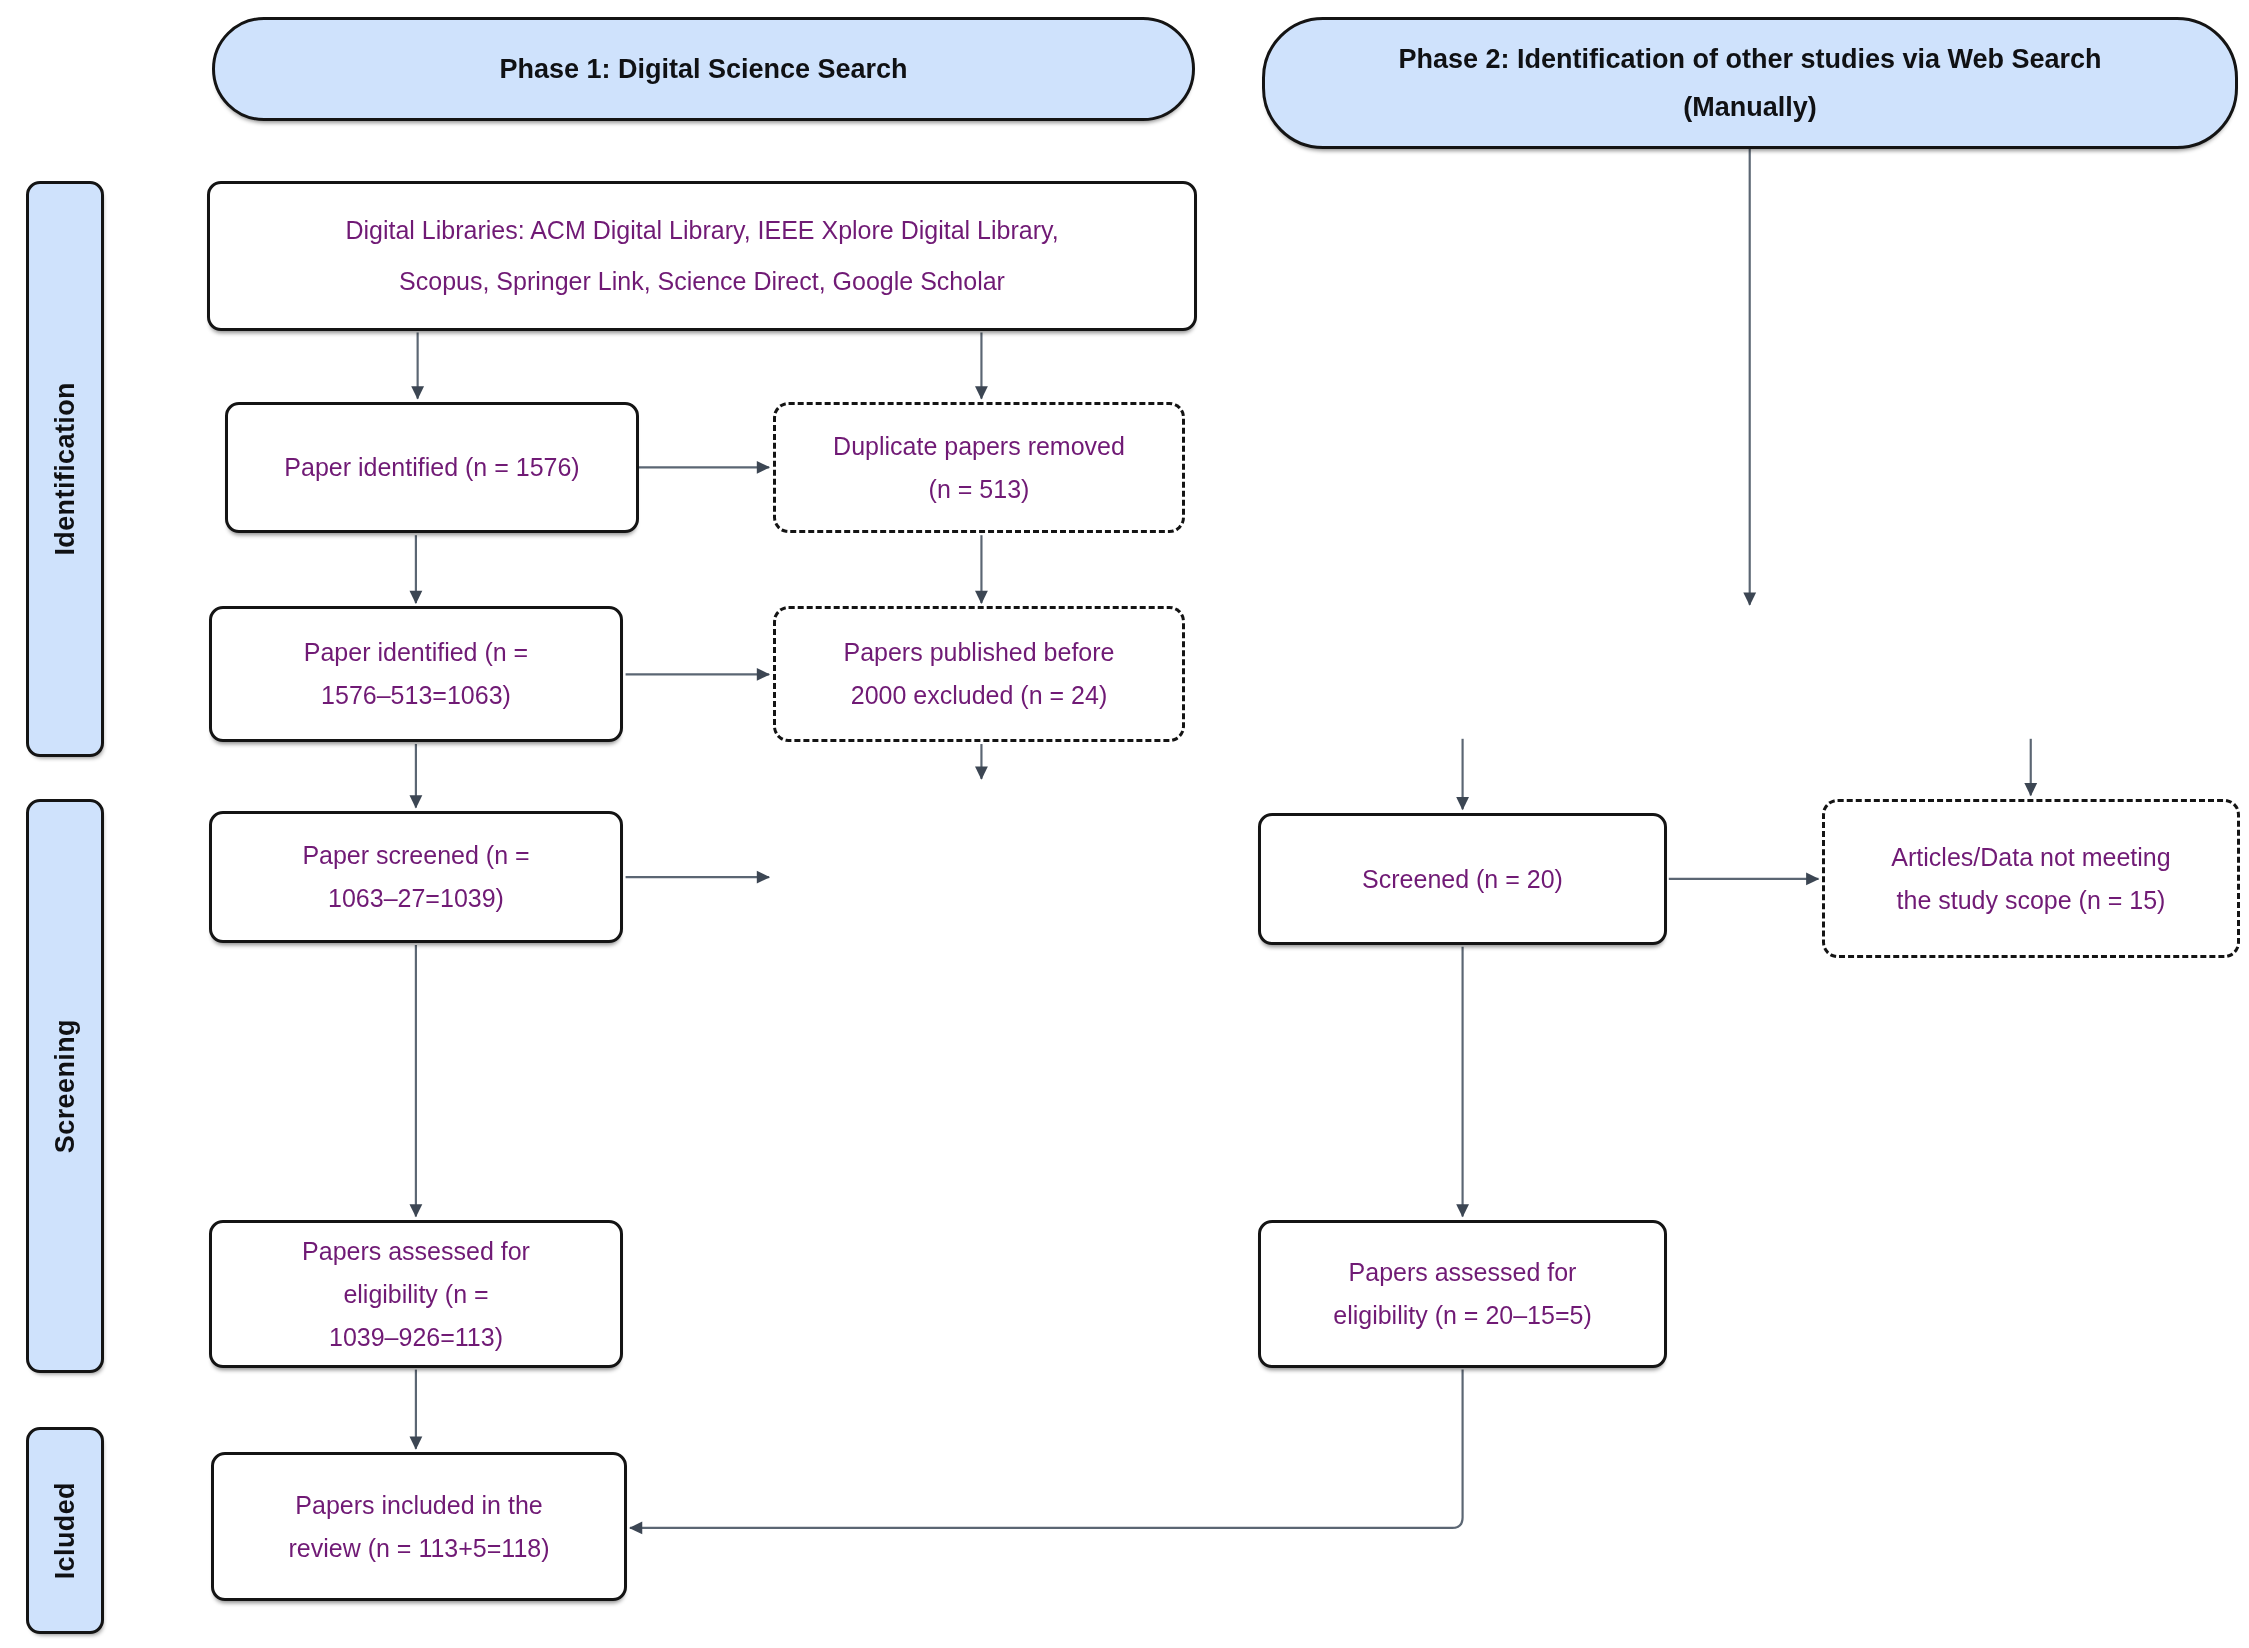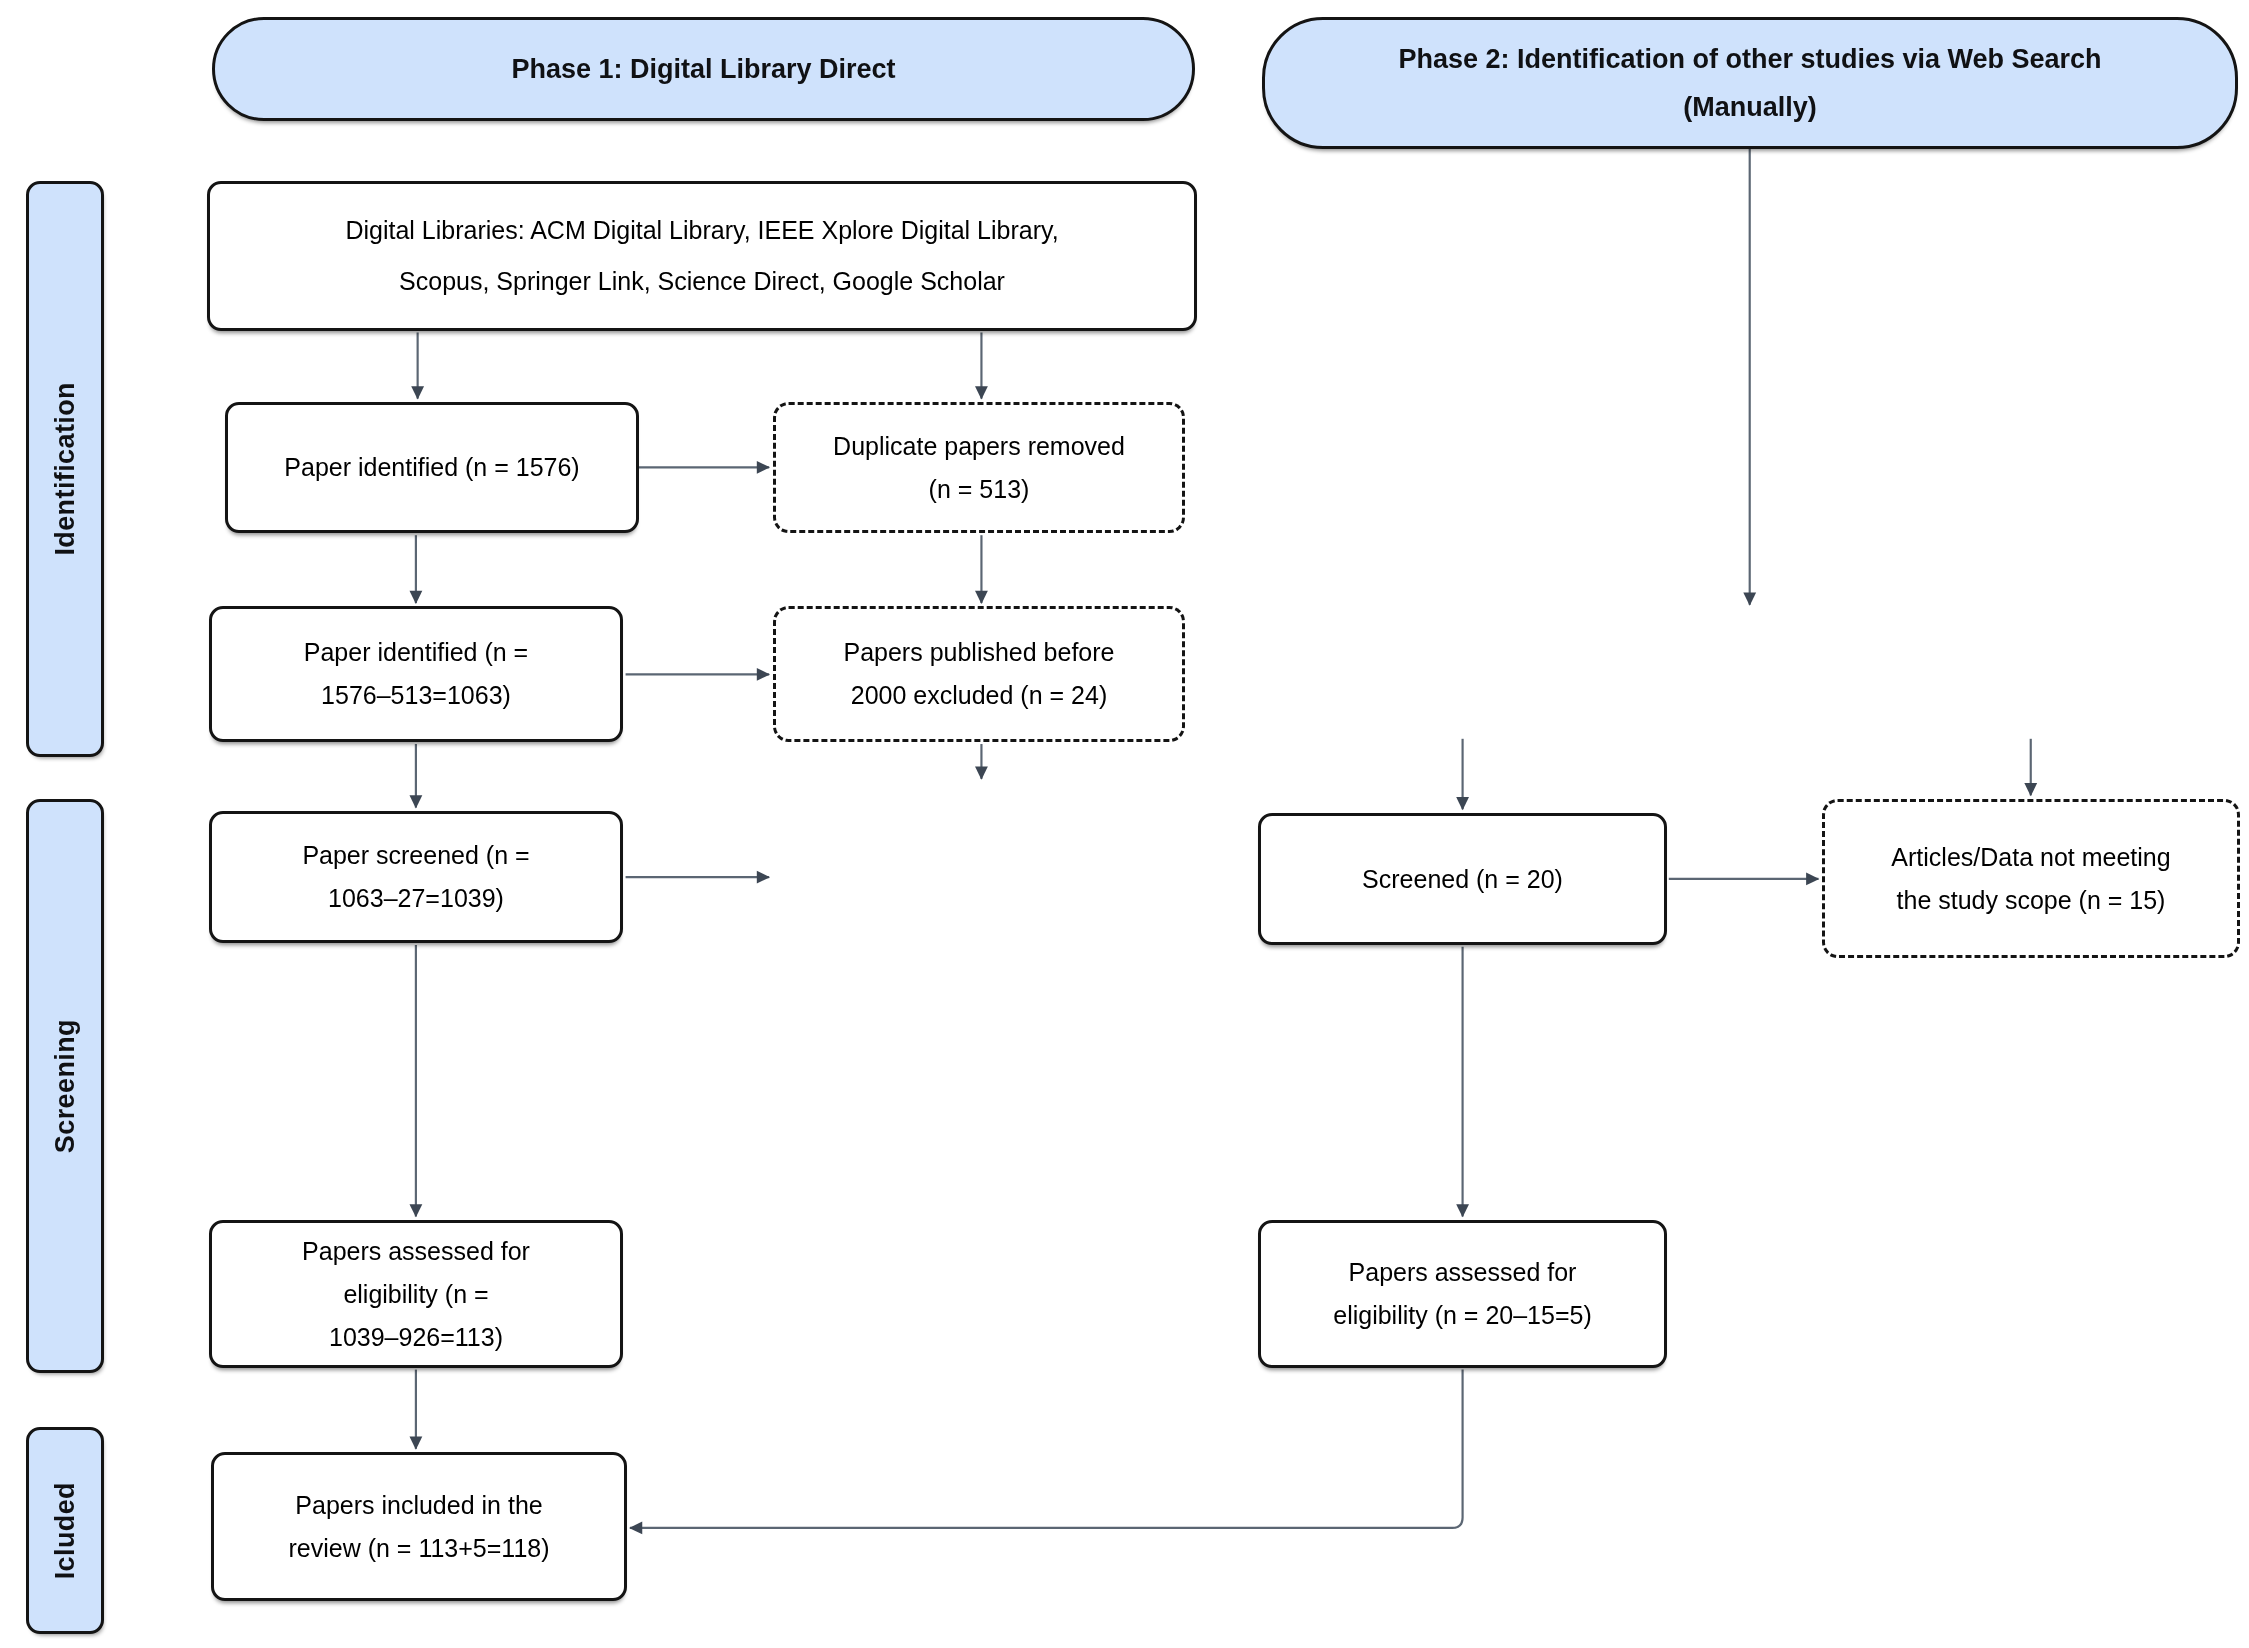--- a/index.html
+++ b/index.html
@@ -15,21 +15,21 @@
   .node, .pill, .band { position: absolute; box-sizing: border-box; z-index: 2; }
 
   .node {
     background: #ffffff;
     border: 3.5px solid #141414;
     border-radius: 14px;
     display: flex;
     align-items: center;
     justify-content: center;
     text-align: center;
-    color: #000000;
+    color: #701a75;
     font-size: 25px;
     line-height: 1.72;
     box-shadow: 0 5.2px 4.4px -3.5px rgba(0,0,0,0.45);
   }
   .node .txt { white-space: pre-line; padding: 0 15.7px; }
   .node.dashed {
     border-style: dashed;
     border-radius: 15.7px;
     box-shadow: none;
   }
@@ -93,21 +93,21 @@
     <path d="M478,1574 V1665" marker-end="url(#ah)"></path>
     <path d="M2011,144 V695" marker-end="url(#ah)"></path>
     <path d="M1681,849 V930" marker-end="url(#ah)"></path>
     <path d="M2334,849 V914" marker-end="url(#ah)"></path>
     <path d="M1918,1010 H2090" marker-end="url(#ah)"></path>
     <path d="M1681,1088 V1398" marker-end="url(#ah)"></path>
     <path d="M1681,1574 V1744 Q1681,1756 1669,1756 H724" marker-end="url(#ah)"></path>
   </svg>
 
   <div class="pill" style="left:212px; top:17.4px; width:983px; height:104px;">
-    <span class="txt">Phase 1: Digital Library Direct</span>
+    <span class="txt">Phase 1: Digital Science Search</span>
   </div>
   <div class="pill" style="left:1262px; top:17.4px; width:976px; height:132px;">
     <span class="txt">Phase 2: Identification of other studies via Web Search
 (Manually)</span>
   </div>
 
   <div class="band" style="left:26px; top:181px; width:78px; height:576px;">
     <span class="txt">Identification</span>
   </div>
   <div class="band" style="left:26px; top:799px; width:78px; height:574px;">

